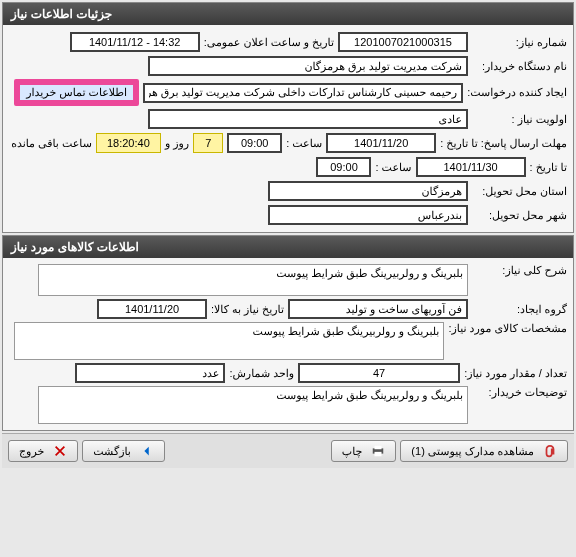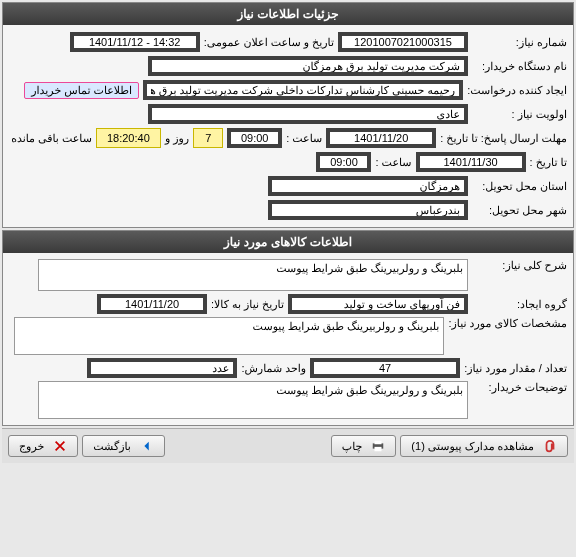--- a/index.html
+++ b/index.html
@@ -32,42 +32,42 @@
     background: #f5f5f5;
     position: relative;
     z-index: 1;
   }
   .panel-header {
     background: linear-gradient(#5a5a5a, #3a3a3a);
     color: #fff;
     font-weight: bold;
     padding: 4px 8px;
     font-size: 12px;
-    text-align: center;
+    text-align: left;
   }
   .panel-body {
     padding: 4px 6px;
   }
   .row {
     display: flex;
     align-items: center;
     gap: 4px;
     margin: 2px 0;
     min-height: 22px;
   }
   .label {
     white-space: nowrap;
     color: #000;
     font-size: 11px;
     min-width: 95px;
   }
   .label-narrow { min-width: auto; }
   .input {
     background: #fff;
-    border: 4px solid #404040;
+    border: 2px solid #404040;
     height: 20px;
     padding: 1px 4px;
     font-size: 11px;
     font-family: Tahoma, Arial, sans-serif;
     text-align: center;
     direction: ltr;
   }
   .input-right { text-align: right; direction: rtl; }
   .highlight {
     background: #fff4a3;
@@ -102,21 +102,21 @@
     border: 1px solid #888;
     border-radius: 3px;
     padding: 3px 10px;
     font-size: 11px;
     font-family: Tahoma, Arial, sans-serif;
     cursor: pointer;
   }
   .icon { width: 14px; height: 14px; display: inline-block; }
   .link-btn {
     background: #d9e8ff;
-    border: 1px solid #ec4899;
+    border: 6px solid #ec4899;
     padding: 1px 6px;
     font-size: 11px;
     cursor: pointer;
     border-radius: 2px;
   }
   .spacer { flex: 1; }
 </style>
 </head>
 <body>
 
@@ -199,21 +199,21 @@
       <input class="input" style="width: 110px;" value="1401/11/20">
     </div>
 
     <div class="row" style="align-items:flex-start">
       <span class="label">مشخصات کالای مورد نیاز:</span>
       <textarea class="textarea" style="width: 430px; height: 38px;">بلبرینگ و رولربیرینگ طبق شرایط پیوست</textarea>
     </div>
 
     <div class="row">
       <span class="label">تعداد / مقدار مورد نیاز:</span>
-      <input class="input" style="width: 150px;" value="47">
+      <input class="input" style="width: 162px;" value="47">
       <span class="label label-narrow">واحد شمارش:</span>
       <input class="input input-right" style="width: 150px;" value="عدد">
     </div>
 
     <div class="row" style="align-items:flex-start">
       <span class="label">توضیحات خریدار:</span>
       <textarea class="textarea" style="width: 430px; height: 38px;">بلبرینگ و رولربیرینگ طبق شرایط پیوست</textarea>
     </div>
 
   </div>

